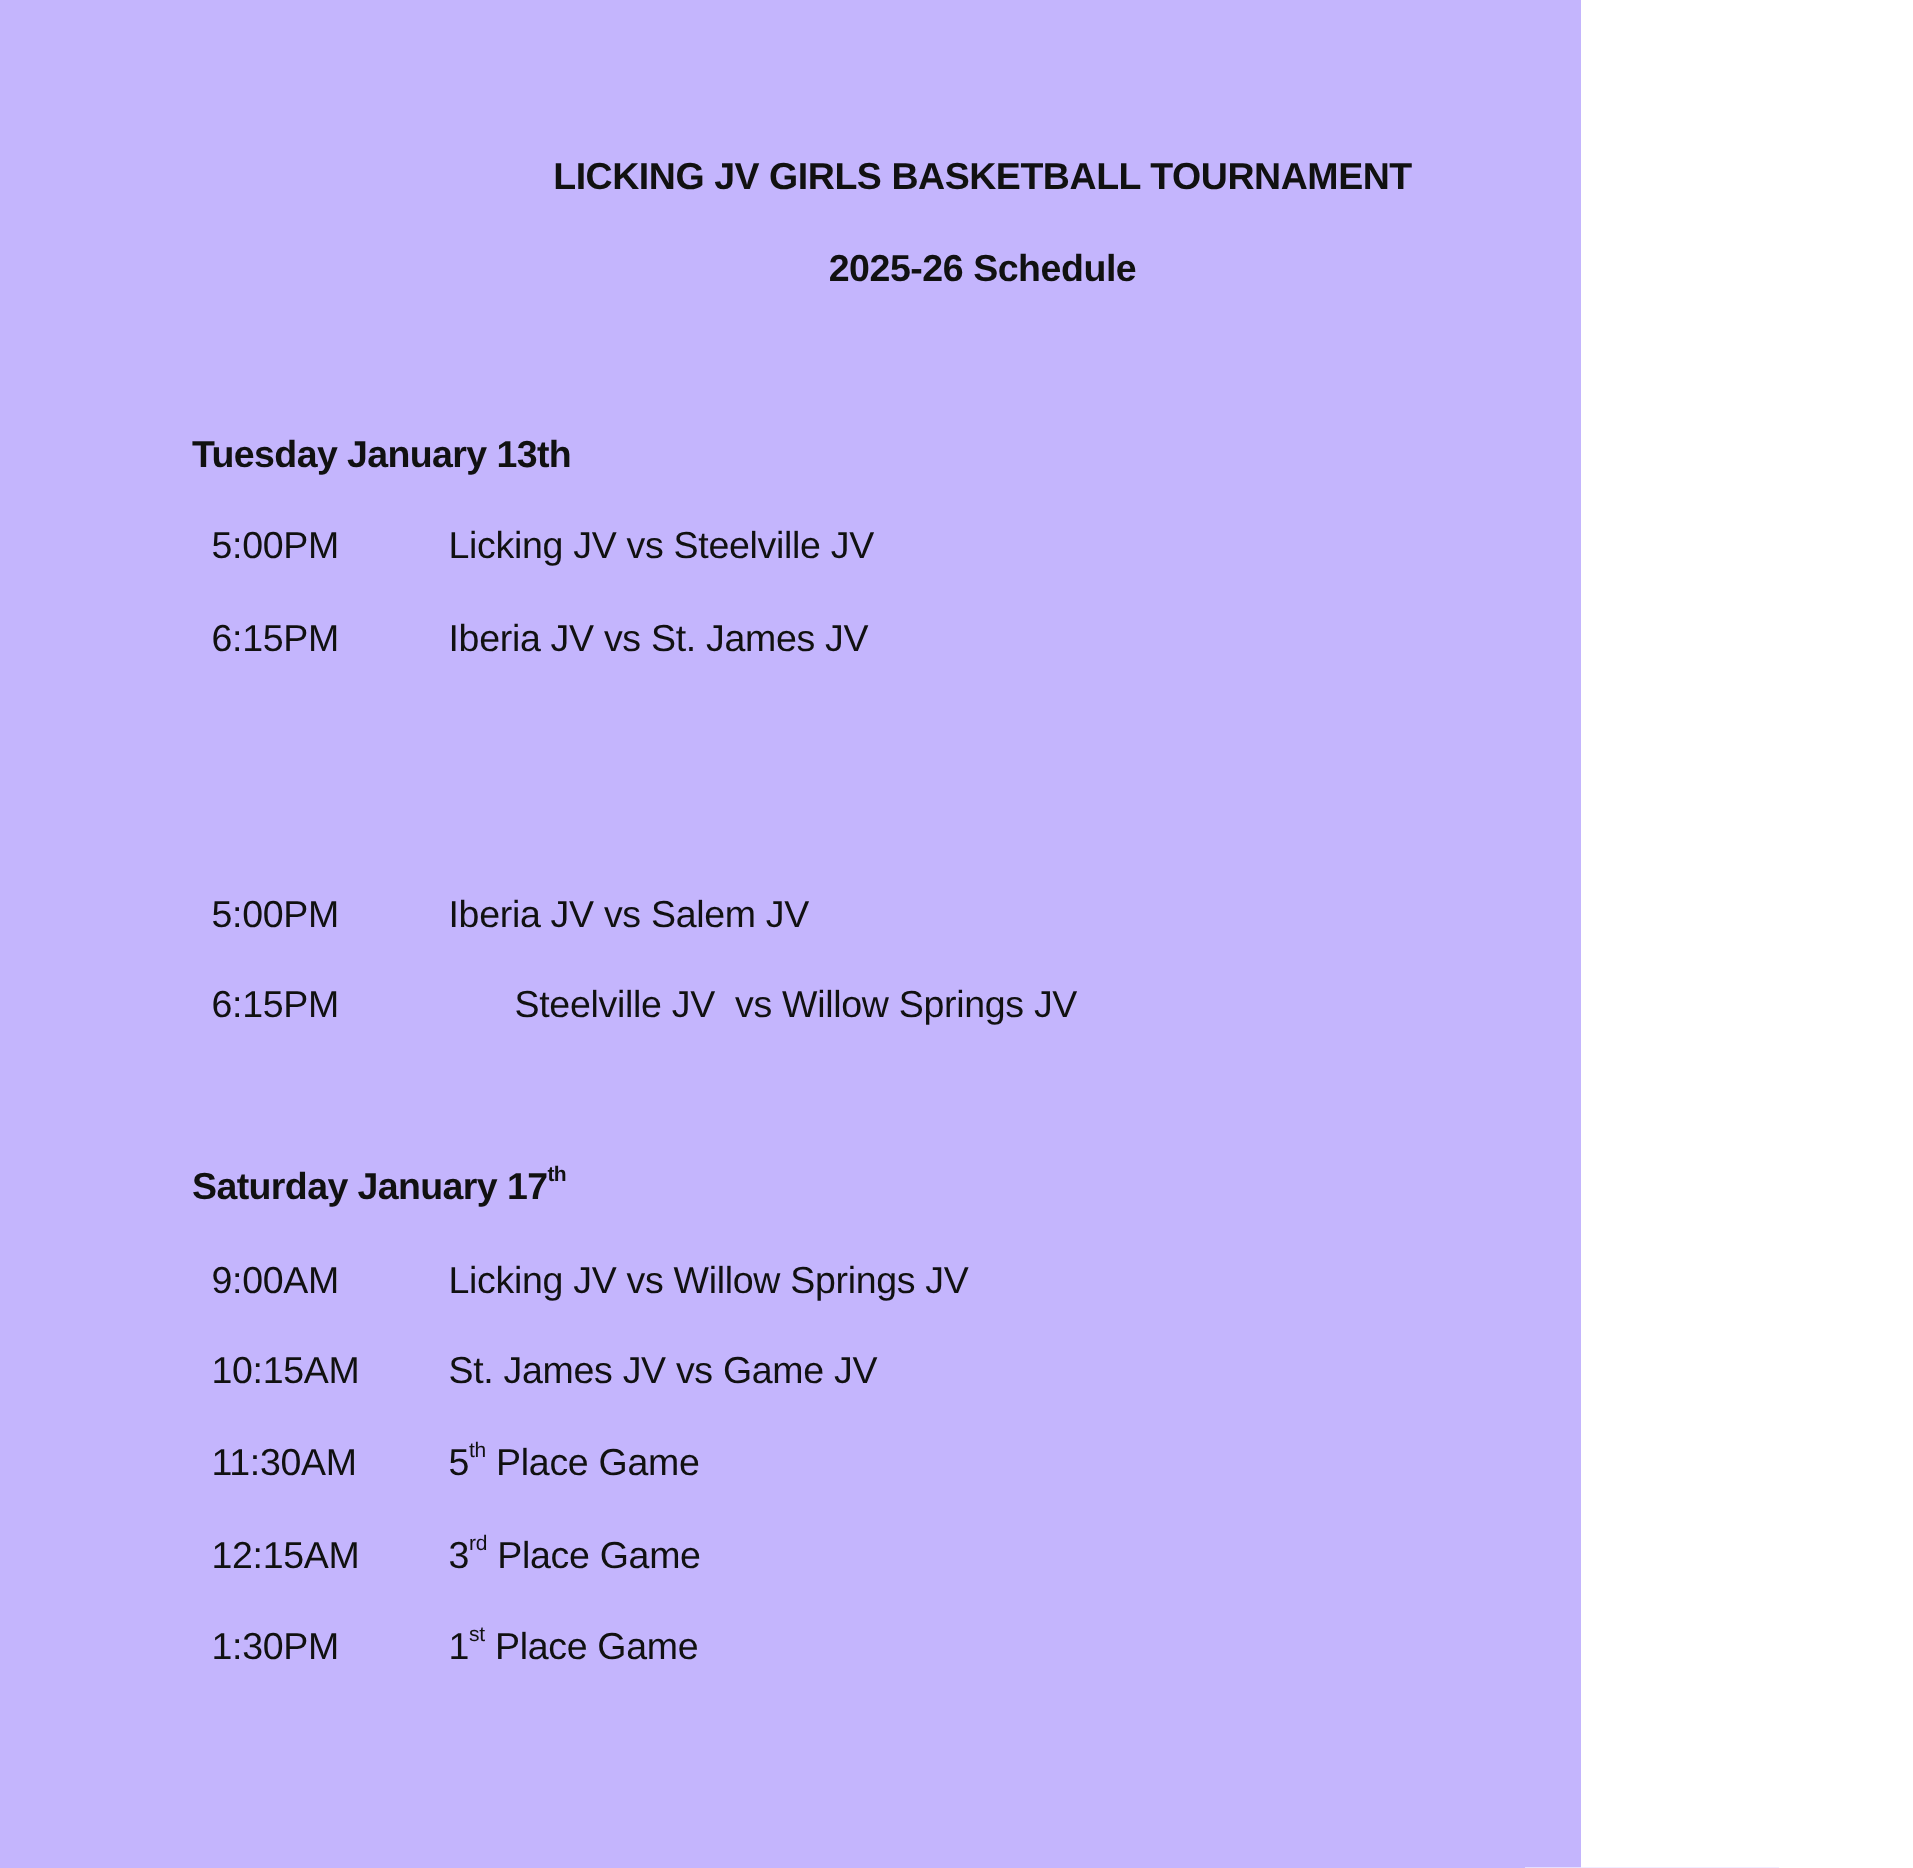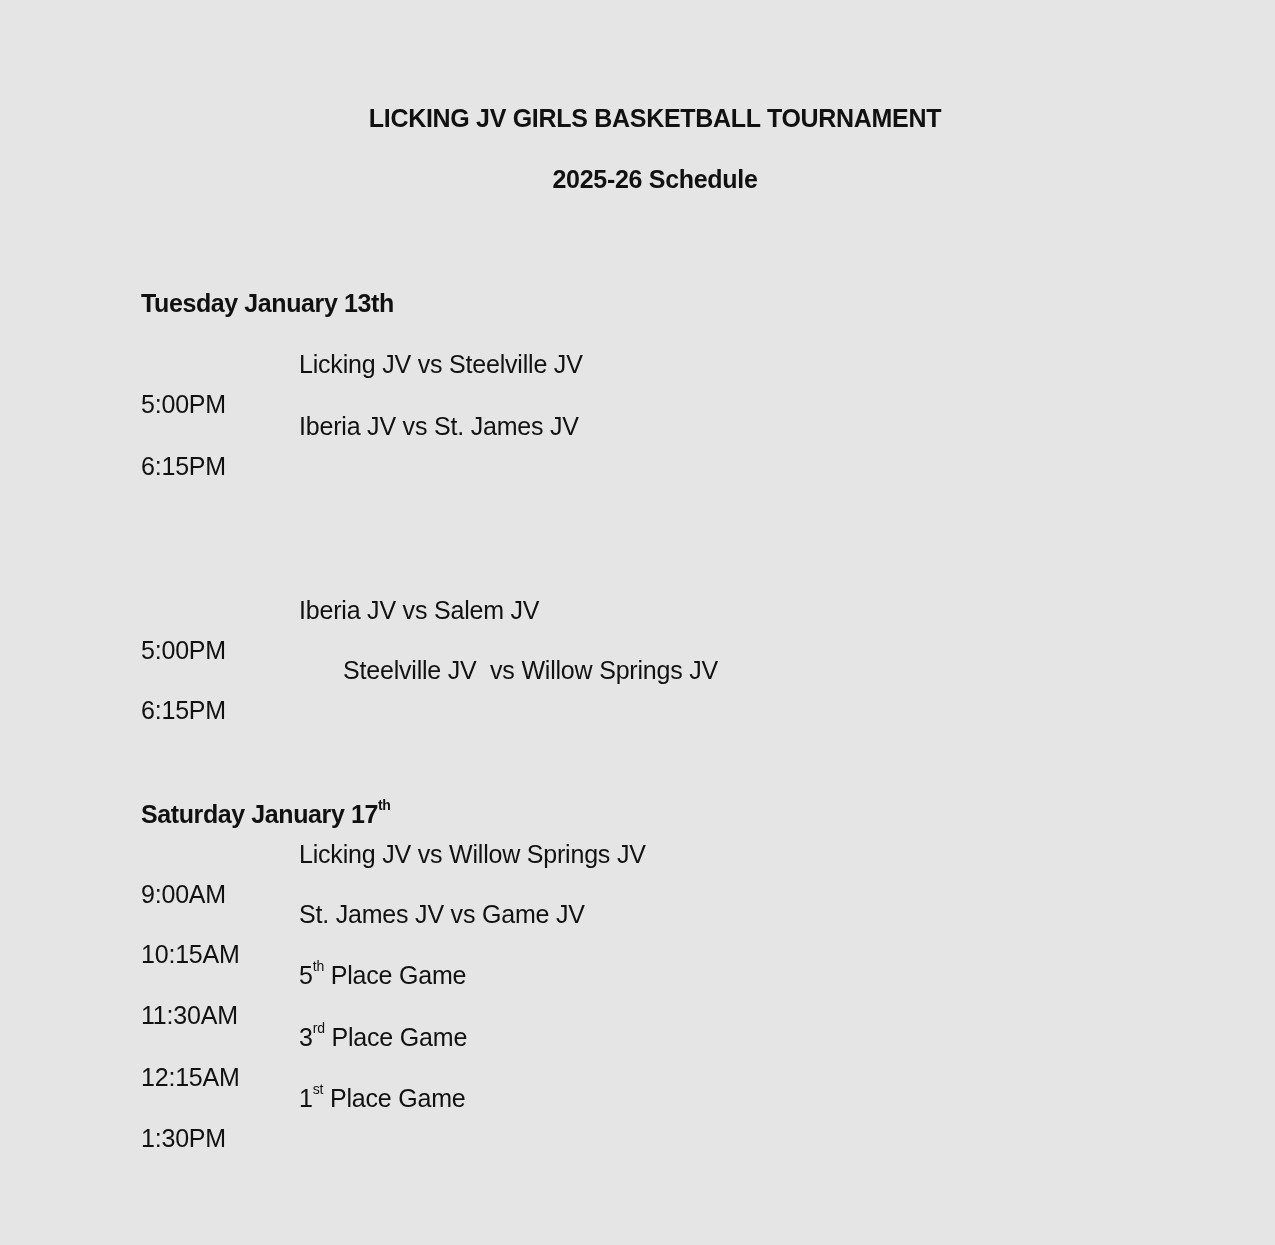--- a/index.html
+++ b/index.html
@@ -12,59 +12,58 @@
       height: 1245px;
       position: relative;
       overflow: hidden;
       font-family: "Liberation Sans", "DejaVu Sans", sans-serif;
       color: #111111;
     }
     .page {
       position: absolute;
       left: 0;
       top: 0;
-      width: 1275px;
+      width: 1054px;
       height: 1245px;
-      background: #e5e5e5;
+      background: #c4b5fd;
     }
     .title {
       position: absolute;
       left: 0;
       width: 1310px;
       text-align: center;
       font-weight: bold;
       font-size: 25px;
       letter-spacing: -0.3px;
       line-height: 1;
     }
     .title-main { top: 106px; }
     .title-sub  { top: 167px; }
 
     .day-heading {
       position: absolute;
-      left: 141px;
+      left: 128px;
       font-weight: bold;
       font-size: 25px;
       letter-spacing: -0.4px;
       line-height: 1;
       white-space: nowrap;
     }
     .game-row {
       position: absolute;
       left: 141px;
       font-size: 25px;
       line-height: 1;
       white-space: nowrap;
       letter-spacing: -0.2px;
     }
     .game-time {
       position: absolute;
       left: 0;
       top: 0;
-      margin-top: 40px;
     }
     .game-matchup {
       position: absolute;
       left: 158px;
       top: 0;
     }
     sup {
       font-size: 14px;
       vertical-align: top;
       position: relative;
@@ -94,21 +93,21 @@
 
   <div class="game-row" style="top:598px;">
     <span class="game-time">5:00PM</span>
     <span class="game-matchup">Iberia JV vs Salem JV</span>
   </div>
   <div class="game-row" style="top:658px;">
     <span class="game-time">6:15PM</span>
     <span class="game-matchup" style="white-space:pre;margin-left:44px;">Steelville JV  vs Willow Springs JV</span>
   </div>
 
-  <div class="day-heading" style="top:779px;margin-top:23px;">
+  <div class="day-heading" style="top:779px;">
     <span>Saturday January 17</span><sup>th</sup>
   </div>
 
   <div class="game-row" style="top:842px;">
     <span class="game-time">9:00AM</span>
     <span class="game-matchup">Licking JV vs Willow Springs JV</span>
   </div>
   <div class="game-row" style="top:902px;">
     <span class="game-time">10:15AM</span>
     <span class="game-matchup">St. James JV vs Game JV</span>

